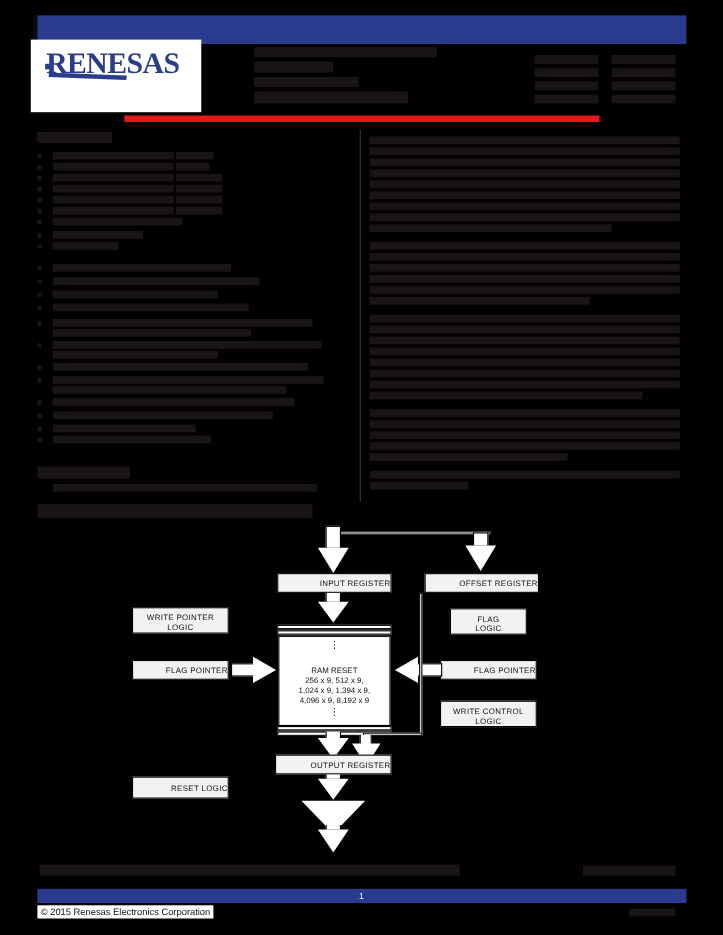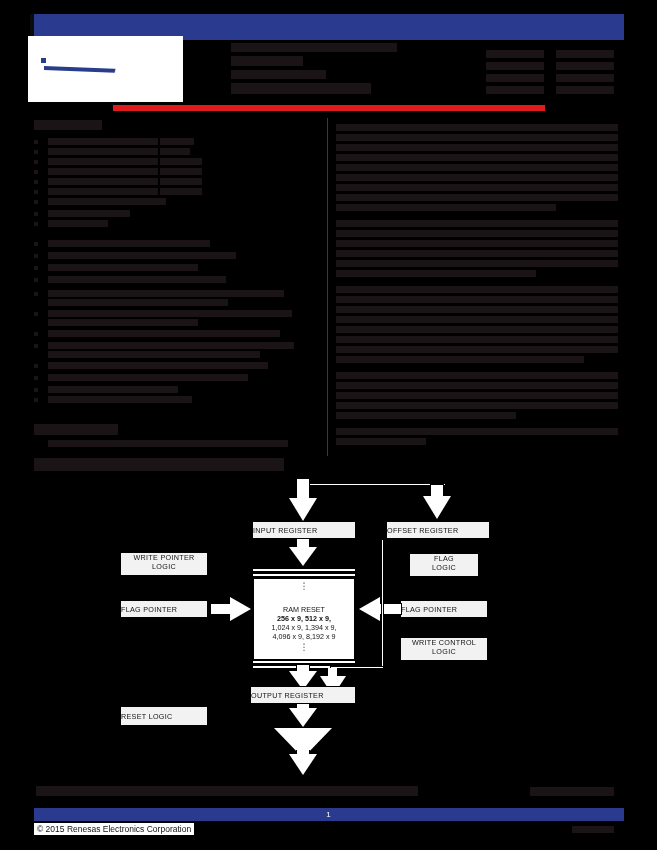--- a/index.html
+++ b/index.html
@@ -17,21 +17,21 @@
        background:linear-gradient(100deg,#283d8c 0%,#283d8c 55%,transparent 56%);
        clip-path:polygon(0 0,100% 55%,100% 100%,0 45%);}
 
   
   .rd{position:absolute;background:#1a1416;}
   .rd-red{position:absolute;background:#e01b1b;}
 
   
   .dg{position:absolute;left:0;top:460px;width:657px;height:320px;}
   .bx{position:absolute;background:#f2f2f2;border:1px solid #000;box-sizing:border-box;
-      display:flex;align-items:center;justify-content:flex-start;text-align:center;
+      display:flex;align-items:center;justify-content:flex-end;text-align:center;
       font-size:7.2px;color:#111;letter-spacing:.3px;line-height:9px;}
   .ram{position:absolute;background:#fff;border:1px solid #000;box-sizing:border-box;}
   .rail{position:absolute;background:#fff;border:1px solid #000;box-sizing:border-box;height:4px;}
   .ramtxt{position:absolute;width:100%;text-align:center;font-size:7.2px;color:#111;line-height:9.2px;}
   .dots{position:absolute;width:100%;text-align:center;font-size:9px;color:#111;letter-spacing:0;line-height:5px;}
 
   
   .arw{position:absolute;}
   .arw .stem{position:absolute;background:#fff;border:1px solid #000;box-sizing:border-box;}
   .arw .head{position:absolute;width:0;height:0;}
@@ -48,20 +48,21 @@
 </head>
 <body>
 
 <div class="page">
 
   <div class="hdr-bar-edge"></div>
   <div class="hdr-bar"></div>
 
   <div class="logo-box">
     <div class="logo-dot"></div>
+    <div class="logo-txt">RENESAS</div>
     <div class="logo-swoosh"></div>
   </div>
 
   <div class="rd" style="left:231px;top:43px;width:166px;height:9px;"></div>
   <div class="rd" style="left:231px;top:56px;width:72px;height:10px;"></div>
   <div class="rd" style="left:231px;top:70px;width:95px;height:9px;"></div>
   <div class="rd" style="left:231px;top:83px;width:140px;height:11px;"></div>
 
   <div class="rd" style="left:486px;top:50px;width:58px;height:8px;"></div>
   <div class="rd" style="left:486px;top:62px;width:58px;height:8px;"></div>
@@ -228,21 +229,21 @@
     <div class="bx" style="left:409px;top:93px;width:70px;height:24px;flex-direction:column;">
       <span>FLAG</span>
       <span>LOGIC</span>
     </div>
 
     <div class="rail" style="left:252px;top:108px;width:104px;"></div>
     <div class="rail" style="left:252px;top:113px;width:104px;"></div>
     <div class="ram" style="left:253px;top:118px;width:102px;height:82px;">
       <div class="dots" style="top:5px;">⋮</div>
       <div class="ramtxt" style="top:26px;">RAM RESET</div>
-      <div class="ramtxt" style="top:35px;font-weight:bold;">256 x 9, 512 x 9,</div>
+      <div class="ramtxt" style="top:35px;">256 x 9, 512 x 9,</div>
       <div class="ramtxt" style="top:44px;">1,024 x 9, 1,394 x 9,</div>
       <div class="ramtxt" style="top:53px;">4,096 x 9, 8,192 x 9</div>
       <div class="dots" style="top:66px;">⋮</div>
     </div>
     <div class="rail" style="left:252px;top:200px;width:104px;"></div>
     <div class="rail" style="left:252px;top:205px;width:104px;"></div>
 
     <div class="bx" style="left:120px;top:140px;width:88px;height:18px;">
       <span>FLAG POINTER</span>
     </div>

